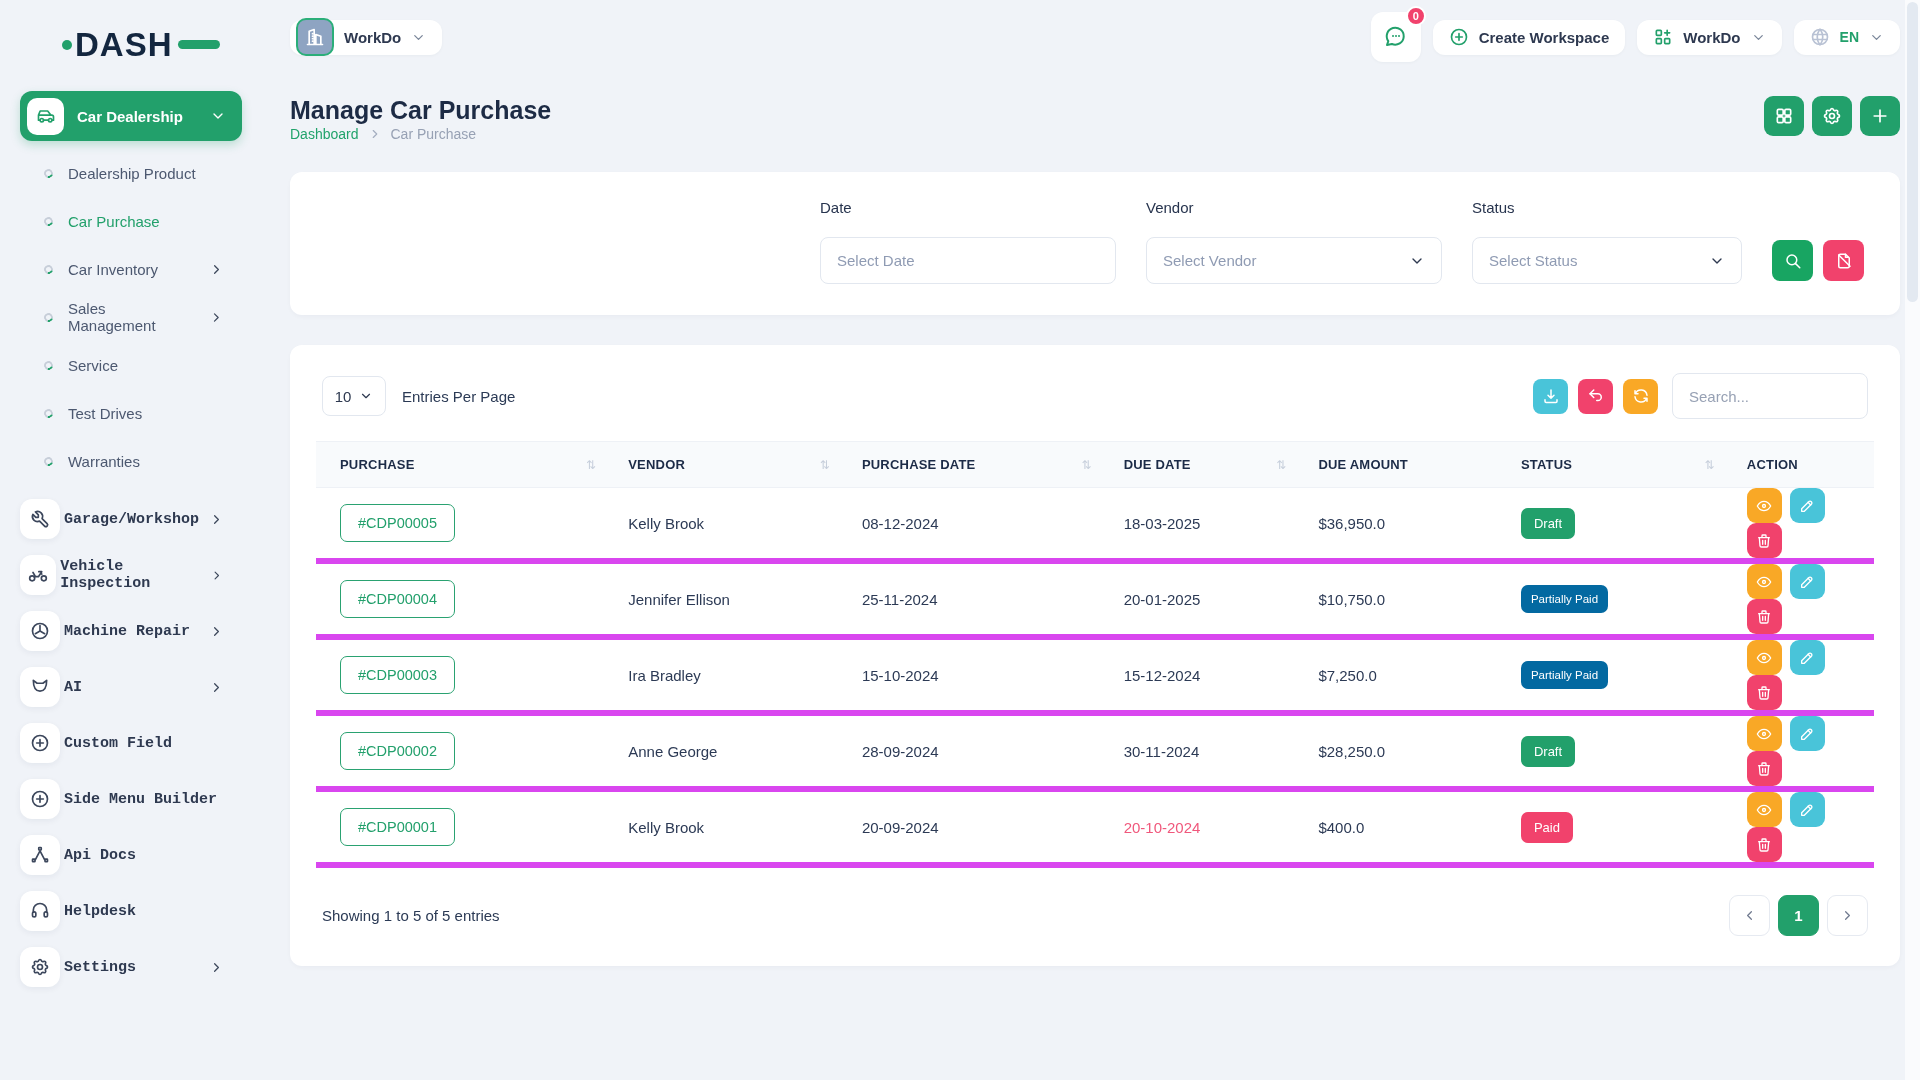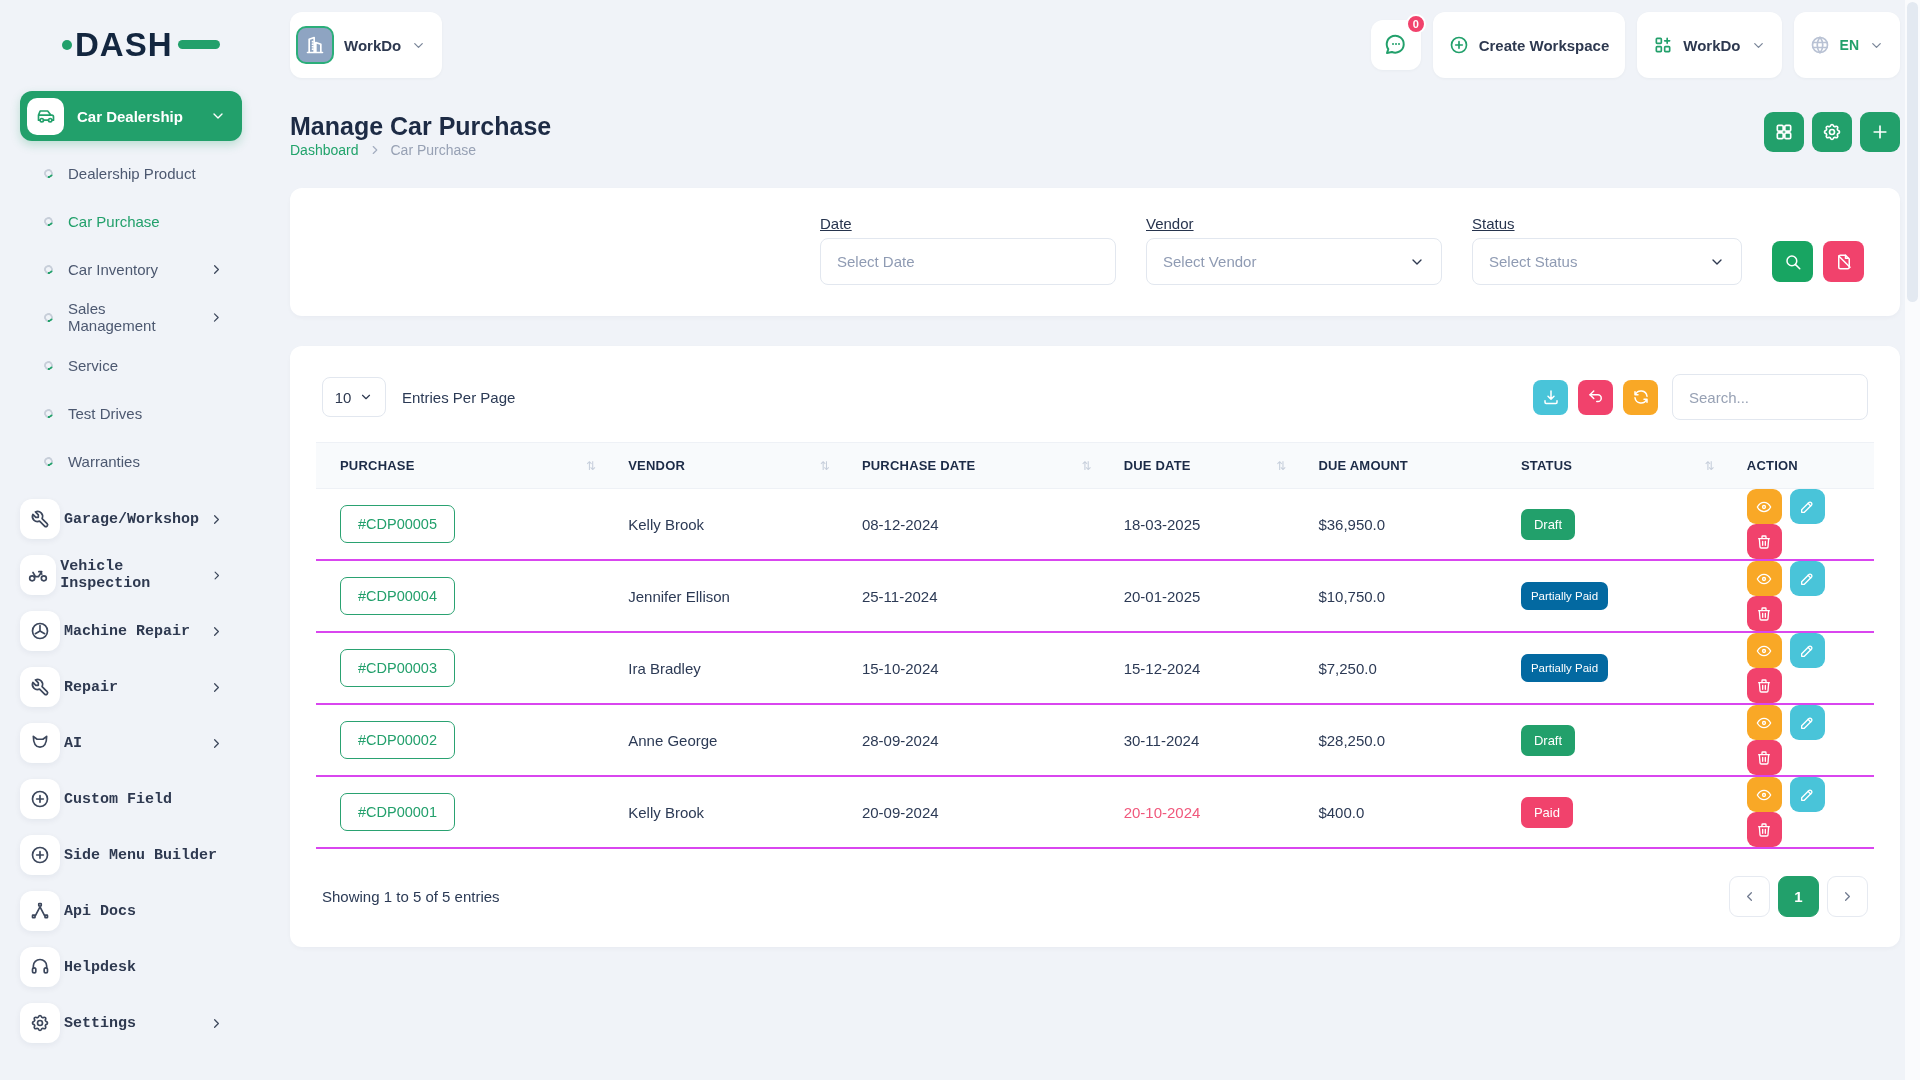--- a/index.html
+++ b/index.html
@@ -56,21 +56,21 @@
   .ic14 { width:14px; height:14px; } .ic15 { width:15px; height:15px; }
   .ic16 { width:16px; height:16px; } .ic18 { width:18px; height:18px; }
   .ic20 { width:20px; height:20px; }
   .ic24 { width:24px; height:24px; }
 
   
   main.main { flex:1; padding:0 20px 0 28px; }
 
   .topbar { margin-top:12px; display:flex; align-items:center; justify-content:space-between; }
   .pill {
-    background:#fff; border-radius:12px; height:66px; display:flex; align-items:center;
+    background:#fff; border-radius:12px; height:35px; display:flex; align-items:center;
     gap:10px; padding:0 16px; font-size:15px; font-weight:600; color:#2e3950;
     box-shadow:0 1px 3px rgba(30,41,59,.04); cursor:pointer;
   }
   .ws-pill { padding-left:6px; }
   .ws-icon-box { width:38px; height:38px; border-radius:10px; background:#8ea4c2;
     border:2px solid #2bae79; color:#fff; display:flex; align-items:center; justify-content:center; }
   .topbar-right { display:flex; align-items:center; gap:12px; }
   .msg-btn { width:50px; height:50px; border-radius:12px; background:#fff; position:relative;
     display:flex; align-items:center; justify-content:center; color:#22a06b; cursor:pointer;
     box-shadow:0 1px 3px rgba(30,41,59,.04); }
@@ -90,21 +90,21 @@
   .page-actions { display:flex; gap:8px; }
   .sq-btn { width:40px; height:40px; border-radius:9px; background:#22a06b; color:#fff; border:none;
     display:flex; align-items:center; justify-content:center; cursor:pointer; }
 
   .filter-card {
     margin-top:30px; background:#fff; border-radius:12px; padding:27px 36px 31px;
     display:flex; justify-content:flex-end; gap:30px; box-shadow:0 2px 4px rgba(30,41,59,.03);
   }
   .fgroup { width:296px; }
   .fgroup.narrow { width:270px; }
-  .flabel { display:block; font-size:15px; color:#27344e; margin-bottom:6px;text-decoration:underline; }
+  .flabel { display:block; font-size:15px; color:#27344e; margin-bottom:21px; }
   .fcontrol {
     height:47px; border:1px solid #e2e7ef; border-radius:8px; background:#fff;
     display:flex; align-items:center; justify-content:space-between; padding:0 16px;
     font-size:15px; color:#8f9bb3; cursor:pointer;
   }
   .fcontrol input { border:none; outline:none; width:100%; font-size:15px; color:#3a465e;
     font-family:inherit; background:transparent; }
   .fcontrol input::placeholder { color:#8f9bb3; }
   .fcontrol .chev { color:#2e3950; }
   .fbuttons { display:flex; gap:10px; align-self:flex-end; margin-bottom:3px; }
@@ -131,21 +131,21 @@
   .search-box input::placeholder { color:#97a1b4; }
 
   table.data { width:100%; border-collapse:collapse; margin-top:22px; table-layout:fixed; }
   thead th {
     background:#f8fafc; height:46px; text-align:left; padding-left:24px; position:relative;
     font-size:13px; font-weight:700; color:#1c2b47; letter-spacing:.2px;
     border-top:1px solid #eef1f6; border-bottom:1px solid #eef1f6;
   }
   th .sort { position:absolute; right:8px; top:50%; transform:translateY(-50%);
     color:#c6cedb; font-size:12px; font-weight:400; cursor:pointer; }
-  tbody td { height:67px; border-bottom:2px solid #d946ef; padding-left:24px; font-size:15px; color:#2c3a55; }
+  tbody td { height:67px; border-bottom:6px solid #d946ef; padding-left:24px; font-size:15px; color:#2c3a55; }
   .chip { display:inline-block; border:1px solid #2aa271; color:#23a06c; background:#fff;
     border-radius:7px; padding:10px 17px; font-size:14.5px; cursor:pointer; }
   .due-red { color:#f0587c; }
   .badge { display:inline-block; color:#fff; border-radius:7px; padding:8px 13px; font-size:13px; font-weight:500; }
   .badge.green { background:#22a06b; }
   .badge.orange { background:#0369a1; font-size:11.5px; padding:8px 10px; }
   .badge.pink { background:#f1426c; }
   .act { width:35px; height:35px; border-radius:9px; border:none; color:#fff; margin-right:8px;
     display:inline-flex; align-items:center; justify-content:center; vertical-align:middle; cursor:pointer; }
   .act.orange { background:#f9a826; } .act.cyan { background:#49c4d9; } .act.pink { background:#f1426c; }
@@ -266,35 +266,20 @@
         <li class="group-item">
           <span class="icon-box">
             <span class="ic ic20">
               <svg viewBox="0 0 24 24" fill="none" stroke="currentColor" stroke-width="2" stroke-linecap="round" stroke-linejoin="round">
                 <circle cx="12" cy="12" r="9"></circle>
                 <path d="M12 12V5.5M12 12l5.6 3.2M12 12l-5.6 3.2"></path>
               </svg>
             </span>
           </span>
           <span class="g-label">Machine Repair</span>
-          <span class="ic ic15 chev">
-            <svg viewBox="0 0 24 24" fill="none" stroke="currentColor" stroke-width="2" stroke-linecap="round" stroke-linejoin="round">
-              <path d="M9 6l6 6-6 6"></path>
-            </svg>
-          </span>
-        </li>
-        <li class="group-item">
-          <span class="icon-box">
-            <span class="ic ic20">
-              <svg viewBox="0 0 24 24" fill="none" stroke="currentColor" stroke-width="2" stroke-linecap="round" stroke-linejoin="round">
-                <path d="M7 10h3V7L6.5 3.5a6 6 0 0 1 8 8l6 6a2 2 0 0 1-3 3l-6-6a6 6 0 0 1-8-8l3.5 3.5"></path>
-              </svg>
-            </span>
-          </span>
-          <span class="g-label">Repair</span>
           <span class="ic ic15 chev">
             <svg viewBox="0 0 24 24" fill="none" stroke="currentColor" stroke-width="2" stroke-linecap="round" stroke-linejoin="round">
               <path d="M9 6l6 6-6 6"></path>
             </svg>
           </span>
         </li>
         <li class="group-item">
           <span class="icon-box">
             <span class="ic ic20">
               <svg viewBox="0 0 24 24" fill="none" stroke="currentColor" stroke-width="2" stroke-linecap="round" stroke-linejoin="round">

